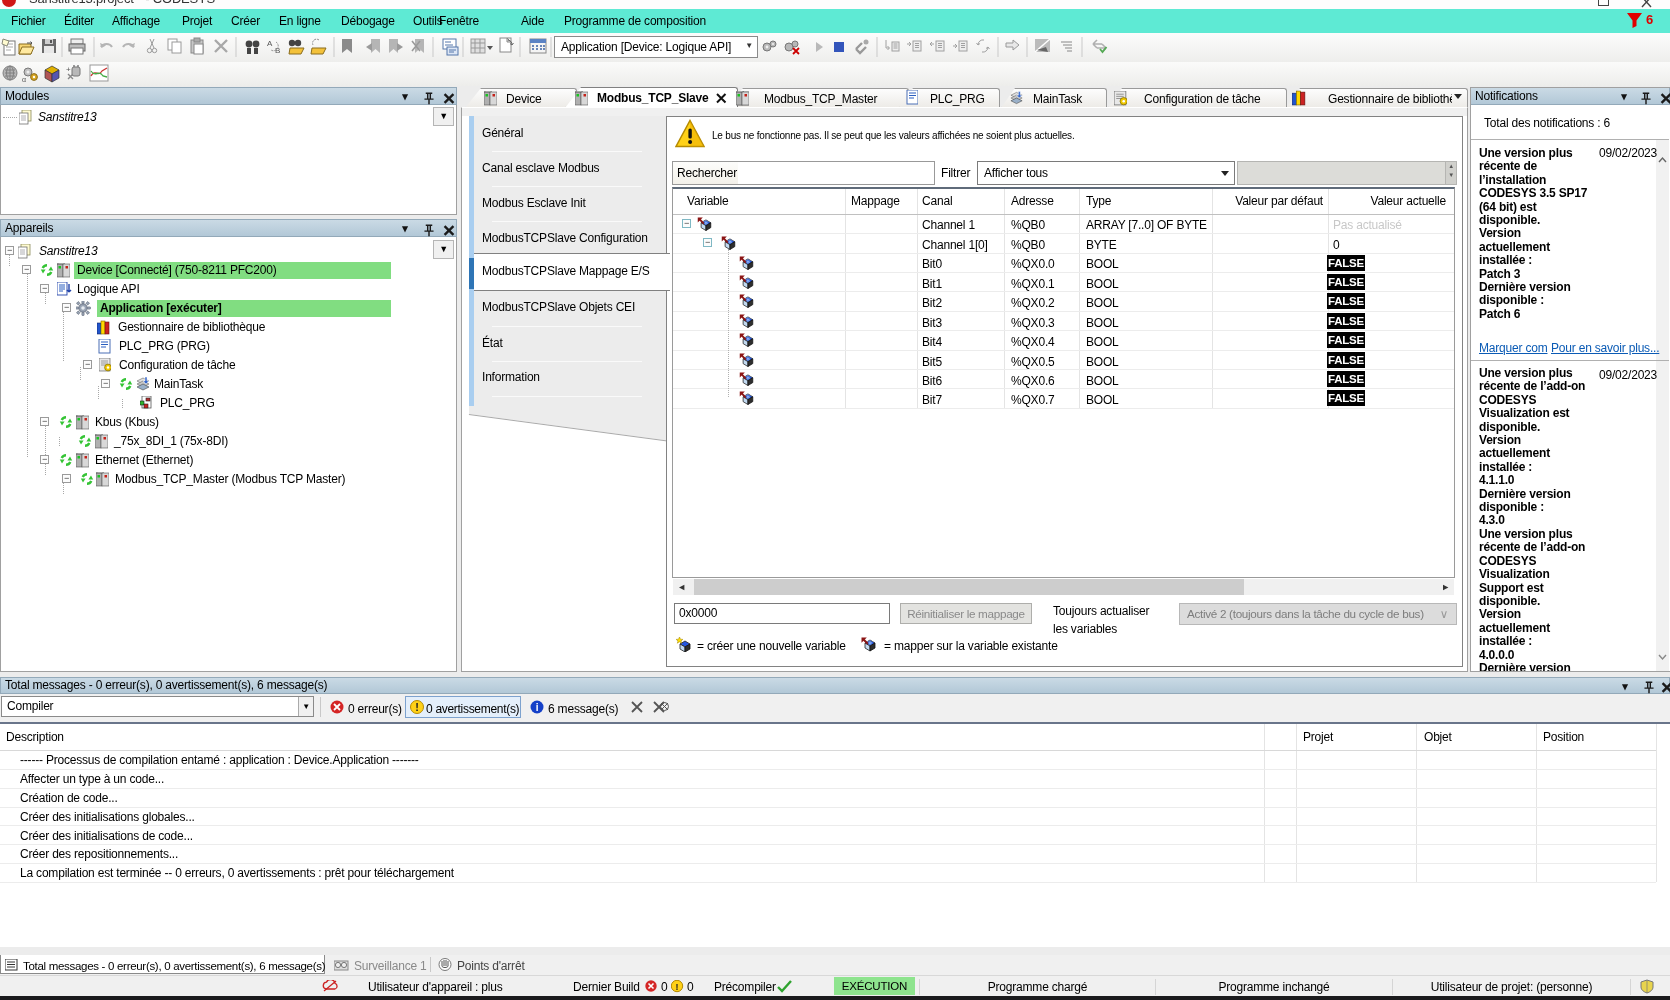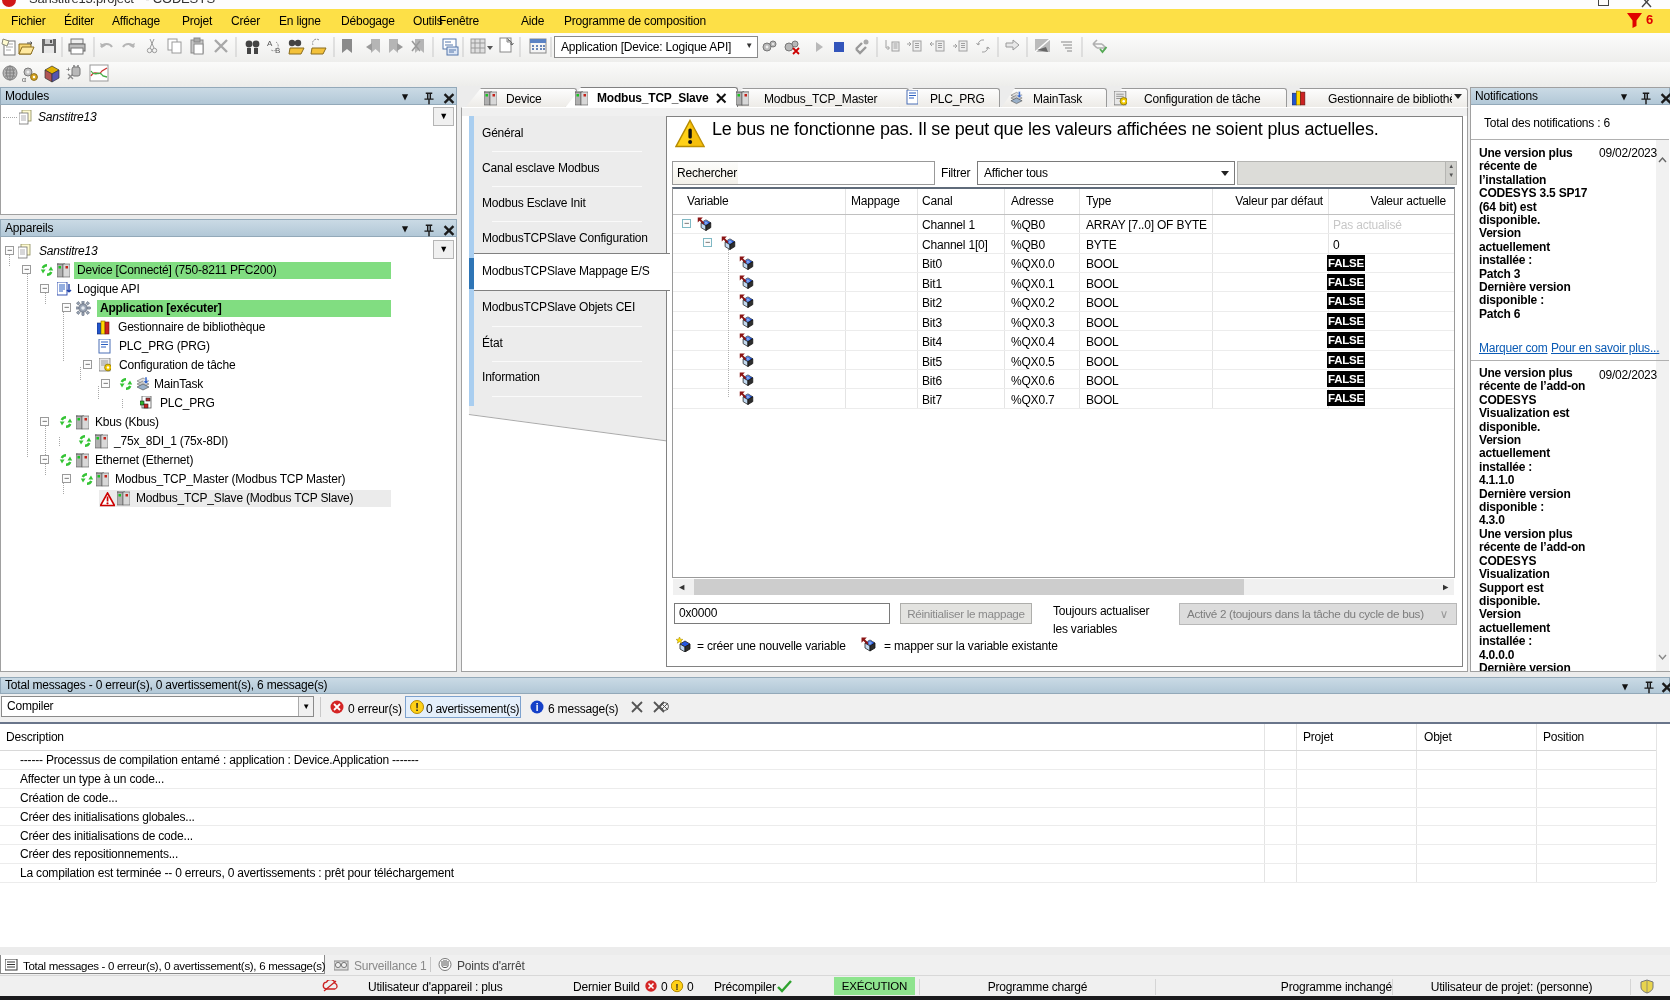--- a/index.html
+++ b/index.html
@@ -127,21 +127,21 @@
 
 <div class="abs" style="left:0;top:0;width:1670px;height:9px;background:#fdfdfd;overflow:hidden">
   <div class="abs" style="left:2px;top:-7px;width:14px;height:14px;border-radius:50%;background:#d01717"></div>
   <div class="abs" style="left:29px;top:-9px;font-size:13px;color:#333">Sanstitre13.project*&nbsp;&nbsp;- CODESYS</div>
   <div class="abs" style="left:1598px;top:-4px;width:11px;height:10px;border:1.5px solid #444"></div>
   <svg class="abs" width="12" height="9" style="left:1641px;top:0">
       <path d="M1 -3 L10 7 M10 -3 L1 7" stroke="#444" stroke-width="1.4"></path>
     </svg>
 </div>
 
-<div class="abs" style="left:0;top:9px;width:1670px;height:24px;background:#fde047">
+<div class="abs" style="left:0;top:9px;width:1670px;height:24px;background:#5eead4">
   <div class="abs" style="top:5px;left:11px">Fichier</div>
   <div class="abs" style="top:5px;left:64px">Éditer</div>
   <div class="abs" style="top:5px;left:112px">Affichage</div>
   <div class="abs" style="top:5px;left:182px">Projet</div>
   <div class="abs" style="top:5px;left:231px">Créer</div>
   <div class="abs" style="top:5px;left:279px">En ligne</div>
   <div class="abs" style="top:5px;left:341px">Débogage</div>
   <div class="abs" style="top:5px;left:413px">Outils</div>
   <div class="abs" style="top:5px;left:439px">Fenêtre</div>
   <div class="abs" style="top:5px;left:521px">Aide</div>
@@ -521,30 +521,20 @@
       </div>
     <div class="trow" style="top:234px;width:455px">
         <span class="pm" style="left:61px">−</span>
       <svg class="ic" width="14" height="14" viewBox="0 0 14 14" style="left:79px">
           <use href="#refresh"></use>
         </svg>
       <svg class="ic" width="13" height="15" viewBox="0 0 13 15" style="left:95px">
           <use href="#devicon"></use>
         </svg>
       <span style="position:absolute;left:114px">Modbus_TCP_Master (Modbus TCP Master)</span>
-      </div>
-    <div class="trow" style="top:253px;width:455px">
-      <div class="abs" style="left:98px;top:1px;height:17px;width:292px;background:#ebebeb"></div>
-      <svg class="ic" width="15" height="15" viewBox="0 0 15 15" style="left:99px;top:3px">
-          <use href="#redtri"></use>
-        </svg>
-      <svg class="ic" width="13" height="15" viewBox="0 0 13 15" style="left:116px">
-          <use href="#devicon"></use>
-        </svg>
-      <span style="position:absolute;left:135px">Modbus_TCP_Slave (Modbus TCP Slave)</span>
       </div>
   </div>
 </div>
 
 <div class="abs" style="left:461px;top:86px;width:1007px;height:586px">
   <div id="tabbar" class="abs" style="left:0;top:0;width:1007px;height:22px;font-size:12px">
 
     <div class="abs" style="left:4px;top:2px;width:112px;height:20px;background:linear-gradient(#fdfdfd,#eceae6);border:1px solid #9a9a9a;border-bottom:none;border-radius:0 3px 0 0;clip-path:polygon(16px 0,100% 0,100% 100%,0 100%)"></div>
     <svg class="abs" width="13" height="15" viewBox="0 0 13 15" style="left:23px;top:5px">
         <use href="#devicon"></use>
@@ -609,21 +599,21 @@
     <div class="navitem" style="top:123px">ModbusTCPSlave Configuration</div>
     <div class="navitem" style="top:156px">ModbusTCPSlave Mappage E/S</div>
     <div class="navitem" style="top:192px">ModbusTCPSlave Objets CEI</div>
     <div class="navitem" style="top:228px">État</div>
     <div class="navitem" style="top:262px">Information</div>
 
     <div class="abs" style="left:204px;top:8px;width:797px;height:551px;background:#fff;border:1px solid #828282">
       <svg class="abs" width="30" height="29" viewBox="0 0 30 28" style="left:8px;top:2px">
           <use href="#warntri"></use>
         </svg>
-      <div class="abs" style="left:45px;top:2px;font-size:18px">Le bus ne fonctionne pas. Il se peut que les valeurs affichées ne soient plus actuelles.</div>
+      <div class="abs" style="left:45px;top:13px;font-size:10px">Le bus ne fonctionne pas. Il se peut que les valeurs affichées ne soient plus actuelles.</div>
 
       <div class="abs" style="left:5px;top:44px;width:263px;height:24px;border:1px solid #999;background:#fff">
         <div class="abs" style="left:0;top:0;width:65px;height:22px;background:linear-gradient(#fdfdfb,#f3f1ea);line-height:22px;padding-left:4px">Rechercher</div>
       </div>
       <div class="abs" style="left:274px;top:49px">Filtrer</div>
       <div class="abs" style="left:310px;top:44px;width:258px;height:24px;border:1px solid #7a7a7a;background:#fff">
         <div class="abs" style="left:6px;top:4px">Afficher tous</div>
         <div class="abs" style="left:243px;top:9px;width:0;height:0;border-left:4px solid transparent;border-right:4px solid transparent;border-top:5px solid #222"></div>
       </div>
       <div class="abs" style="left:570px;top:44px;width:220px;height:24px;background:#dcdcd8;border:1px solid #b5b5b2">
@@ -912,21 +902,21 @@
     </svg>
   <div class="abs" style="left:687px;top:4px">0</div>
   <div class="abs" style="left:714px;top:4px">Précompiler</div>
   <svg class="abs" width="18" height="14" style="left:776px;top:3px">
       <path d="M2 8 l4 4 9 -10" stroke="#2fa32f" stroke-width="2.4" fill="none"></path>
     </svg>
   <div class="abs" style="left:834px;top:1px;width:81px;height:18px;background:#8ee48e;text-align:center;line-height:18px;font-size:11.5px">EXÉCUTION</div>
   <div class="sbar-sep" style="left:919px"></div>
   <div class="abs" style="left:920px;top:4px;width:235px;text-align:center">Programme chargé</div>
   <div class="sbar-sep" style="left:1155px"></div>
-  <div class="abs" style="left:1156px;top:4px;width:236px;text-align:right">Programme inchangé</div>
+  <div class="abs" style="left:1156px;top:4px;width:236px;text-align:center">Programme inchangé</div>
   <div class="sbar-sep" style="left:1392px"></div>
   <div class="abs" style="left:1393px;top:4px;width:237px;text-align:center">Utilisateur de projet: (personne)</div>
   <div class="sbar-sep" style="left:1630px"></div>
   <svg class="abs" width="14" height="15" style="left:1640px;top:3px">
       <path d="M7 1 L13 3 V8 C13 11 10 13 7 14 C4 13 1 11 1 8 V3 Z" fill="#e8d44d" stroke="#777" stroke-width="1"></path>
       <path d="M7 1 L7 14" stroke="#777" stroke-width="0.7"></path>
     </svg>
 </div>
 <div class="abs" style="left:0;top:996px;width:1670px;height:4px;background:#1b1b1d"></div>
 

